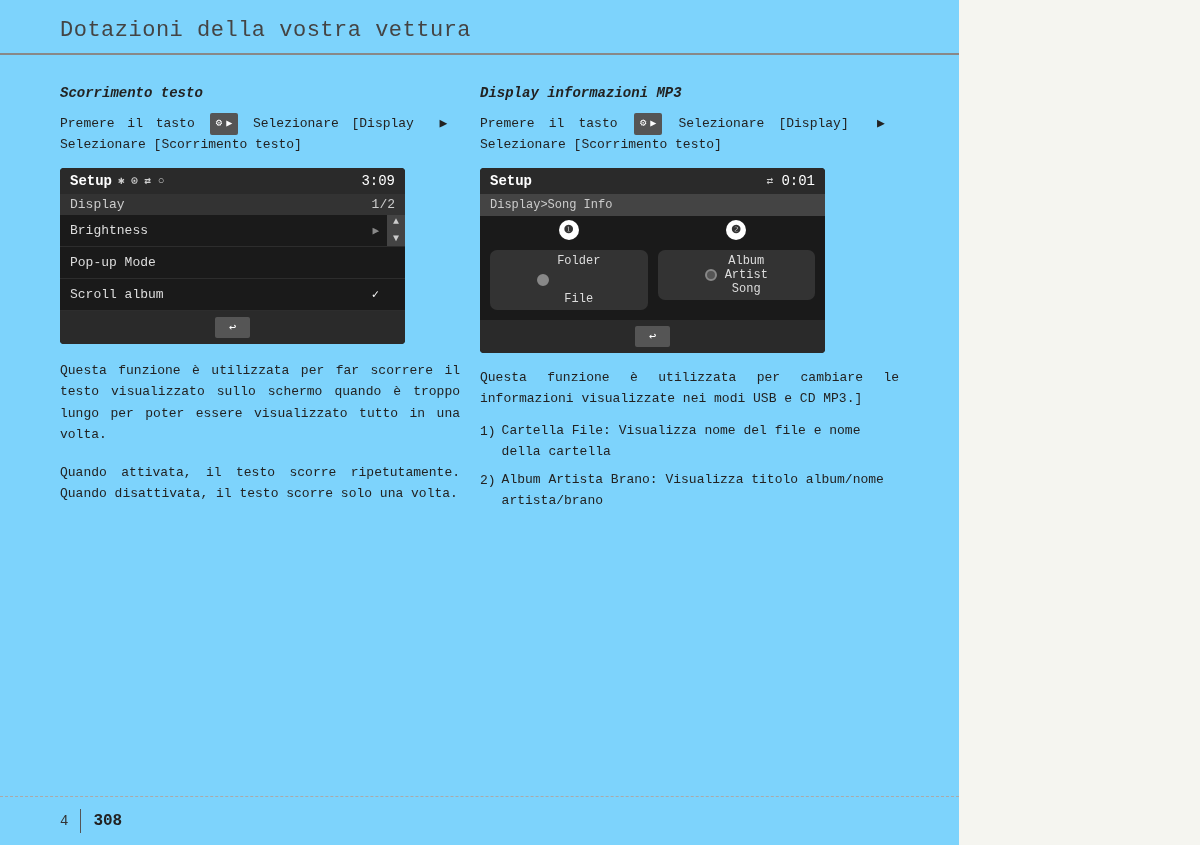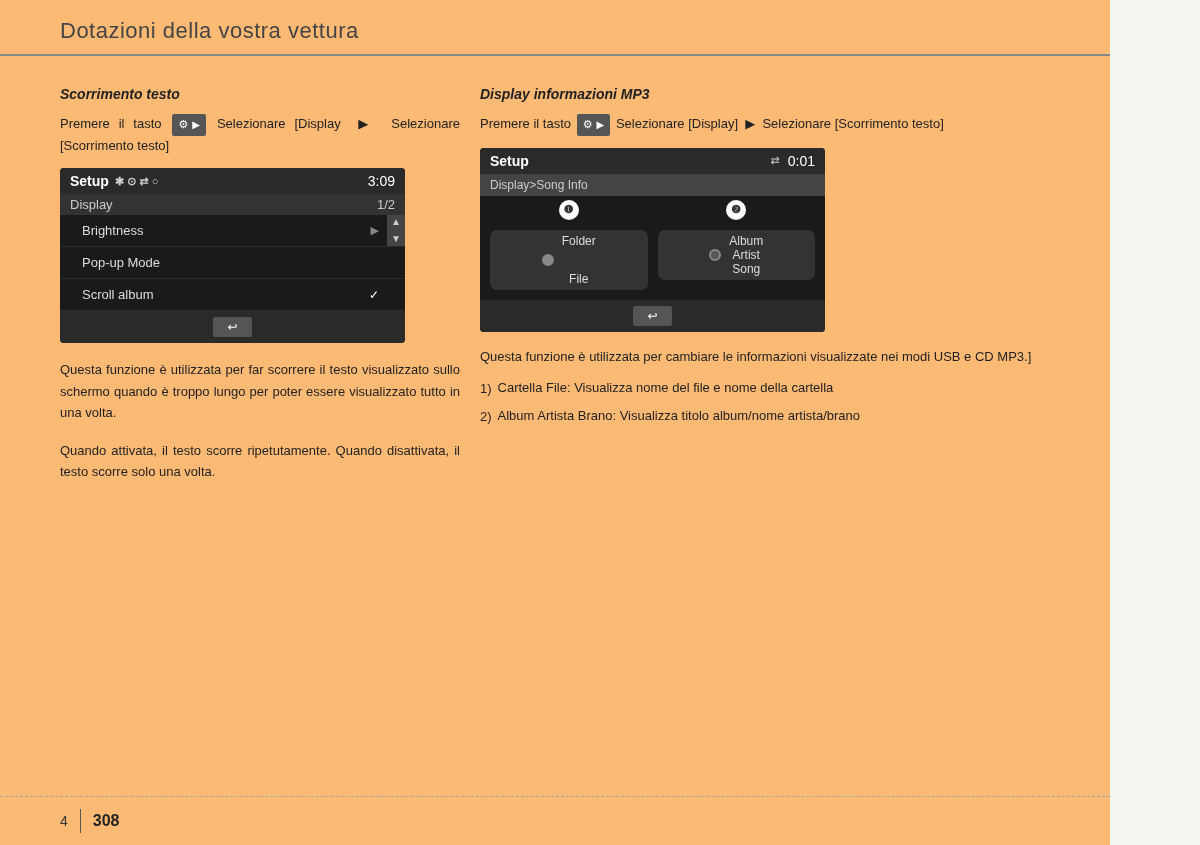--- a/index.html
+++ b/index.html
@@ -8,24 +8,25 @@
       height: 845px;
       background: #f5f5f0;
       font-family: Arial, sans-serif;
       font-size: 14px;
       color: #222;
       position: relative;
       overflow: hidden;
     }
 
     .page-container {
-      width: 1110px;
+      width: 959px;
       height: 845px;
-      background: #fdba74;
+      background: #7dd3fc;
       position: relative;
+      font-family: Liberation Mono, monospace;
     }
 
     
     .header {
       padding: 18px 60px 10px 60px;
       border-bottom: 2px solid #888;
       margin-bottom: 0;
     }
     .header-title {
       font-size: 22px;
@@ -132,21 +133,21 @@
     }
 
     .setup-menu {
       background: #1a1a1a;
     }
 
     .setup-menu-item {
       display: flex;
       align-items: center;
       justify-content: space-between;
-      padding: 8px 22px;
+      padding: 8px 10px;
       border-bottom: 1px solid #2d2d2d;
       color: #ddd;
       font-size: 13px;
       position: relative;
     }
 
     .arrow-right {
       color: #888;
       font-size: 11px;
     }

